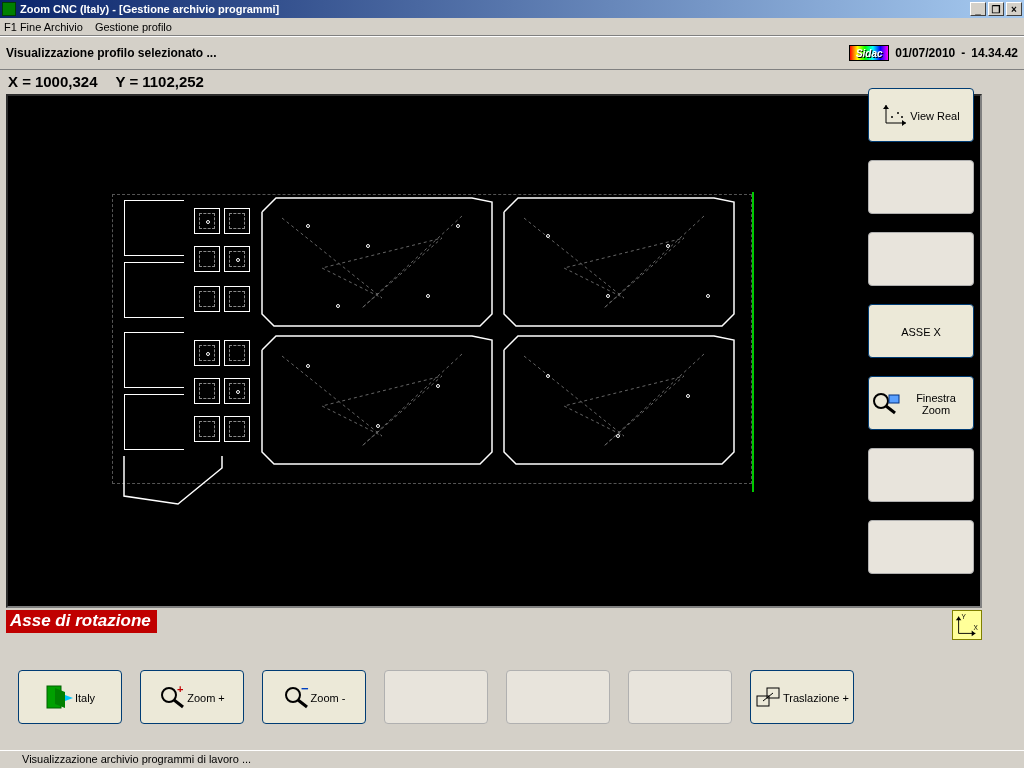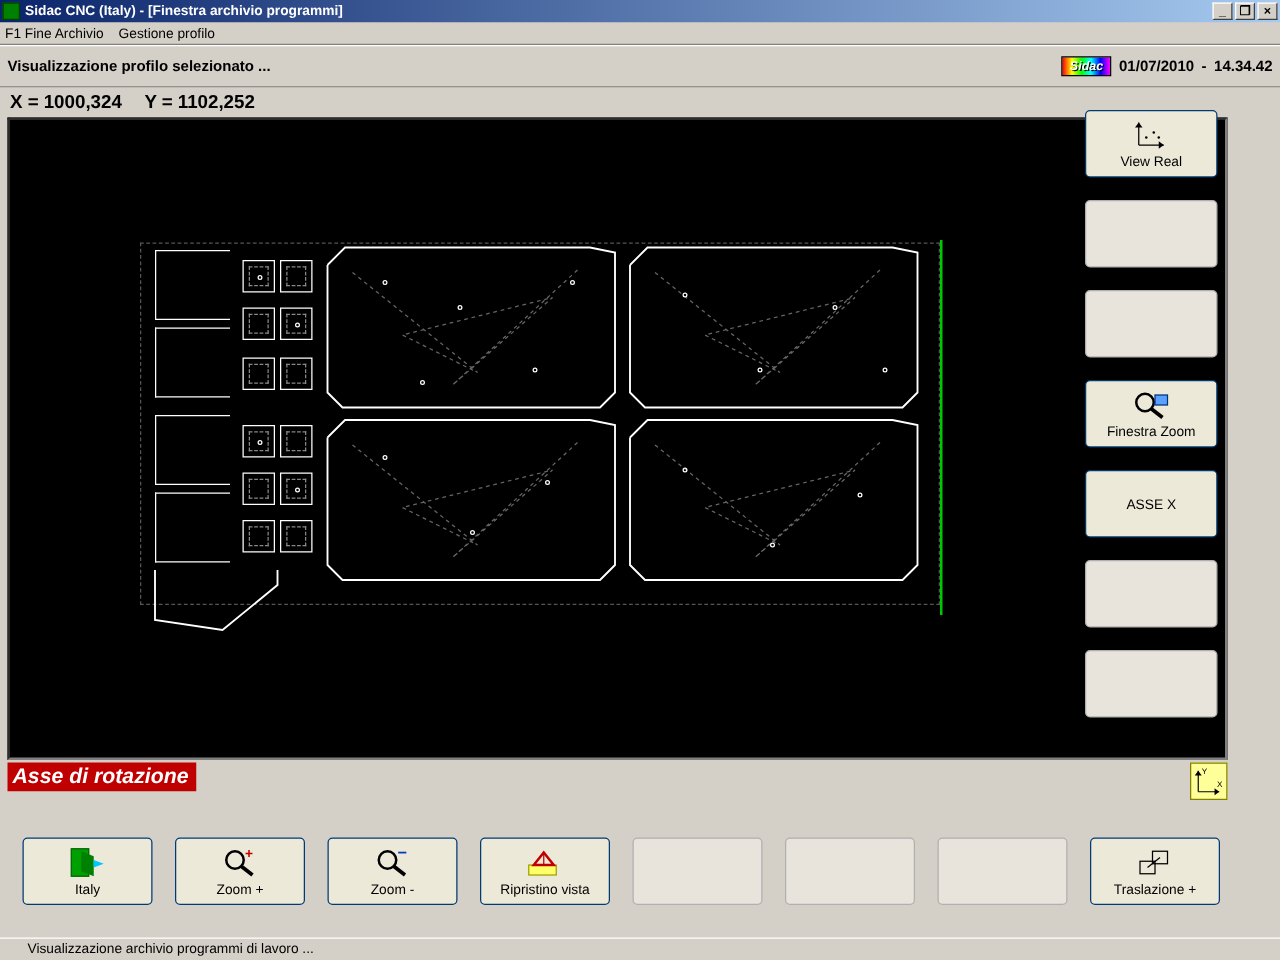--- a/index.html
+++ b/index.html
@@ -107,21 +107,21 @@
     left: 868px; top: 88px;
     width: 106px;
     display:flex; flex-direction:column;
     gap: 18px;
   }
   .tbtn {
     height: 54px;
     background:#ece9d8;
     border-radius:4px;
     border:1px solid #003c74;
-    display:flex; flex-direction:column;
+    display:flex; flex-direction:row;
     align-items:center; justify-content:center;
     font-size:11px;
     padding:2px;
     text-align:center;
   }
   .tbtn.empty {
     border:1px solid #b0b0b0;
     background:#e8e4dc;
   }
   .tbtn .icon { height:28px; display:flex; align-items:center; justify-content:center; }
@@ -173,21 +173,21 @@
   .poly {
     position:absolute;
   }
   .poly svg { overflow:visible; }
 </style>
 </head>
 <body>
 
 <div class="titlebar">
   <span class="appicon"></span>
-  <span>Sidac CNC (Italy) - [Finestra archivio programmi]</span>
+  <span>Zoom CNC (Italy) - [Gestione archivio programmi]</span>
   <span class="spacer"></span>
   <span class="winbtn">_</span>
   <span class="winbtn">❐</span>
   <span class="winbtn">×</span>
 </div>
 
 <div class="menubar">
   <span>F1 Fine Archivio</span>
   <span>Gestione profilo</span>
 </div>
@@ -309,32 +309,32 @@
           <circle cx="10" cy="14" r="1"></circle>
           <circle cx="16" cy="10" r="1"></circle>
           <circle cx="20" cy="14" r="1"></circle>
         </svg>
     </div>
     <div class="lbl">View Real</div>
   </div>
   <div class="tbtn empty"></div>
   <div class="tbtn empty"></div>
   <div class="tbtn">
+    <div class="lbl">ASSE X</div>
+  </div>
+  <div class="tbtn">
     <div class="icon">
       <svg width="30" height="24">
           <circle cx="10" cy="10" r="7" fill="none" stroke="#000" stroke-width="2"></circle>
           <line x1="15" y1="15" x2="24" y2="22" stroke="#000" stroke-width="3"></line>
           <rect x="18" y="4" width="10" height="8" fill="#5aa0ff" stroke="#003080"></rect>
         </svg>
     </div>
     <div class="lbl">Finestra Zoom</div>
   </div>
-  <div class="tbtn">
-    <div class="lbl">ASSE X</div>
-  </div>
   <div class="tbtn empty"></div>
   <div class="tbtn empty"></div>
 </div>
 
 <div class="bottom-toolbar">
   <div class="tbtn">
     <div class="icon">
       <svg width="30" height="26">
           <rect x="2" y="2" width="14" height="22" fill="#00a000" stroke="#006000"></rect>
           <polygon points="10,4 20,8 20,24 10,20" fill="#008000"></polygon>
@@ -356,30 +356,20 @@
   <div class="tbtn">
     <div class="icon">
       <svg width="28" height="24">
           <circle cx="10" cy="10" r="7" fill="none" stroke="#000" stroke-width="2"></circle>
           <line x1="15" y1="15" x2="24" y2="22" stroke="#000" stroke-width="3"></line>
           <text x="18" y="8" font-size="13" fill="#0040c0" font-weight="bold">−</text>
         </svg>
     </div>
     <div class="lbl">Zoom -</div>
   </div>
-  <div class="tbtn">
-    <div class="icon">
-      <svg width="30" height="24">
-          <rect x="2" y="14" width="22" height="8" fill="#ffff66" stroke="#a0a000"></rect>
-          <polygon points="6,14 14,4 22,14" fill="none" stroke="#c00000" stroke-width="2"></polygon>
-          <line x1="14" y1="4" x2="14" y2="14" stroke="#c00000"></line>
-        </svg>
-    </div>
-    <div class="lbl">Ripristino vista</div>
-  </div>
   <div class="tbtn empty"></div>
   <div class="tbtn empty"></div>
   <div class="tbtn empty"></div>
   <div class="tbtn">
     <div class="icon">
       <svg width="28" height="22">
           <rect x="2" y="10" width="12" height="10" fill="none" stroke="#000"></rect>
           <rect x="12" y="2" width="12" height="10" fill="none" stroke="#000"></rect>
           <line x1="8" y1="15" x2="18" y2="7" stroke="#000"></line>
         </svg>

